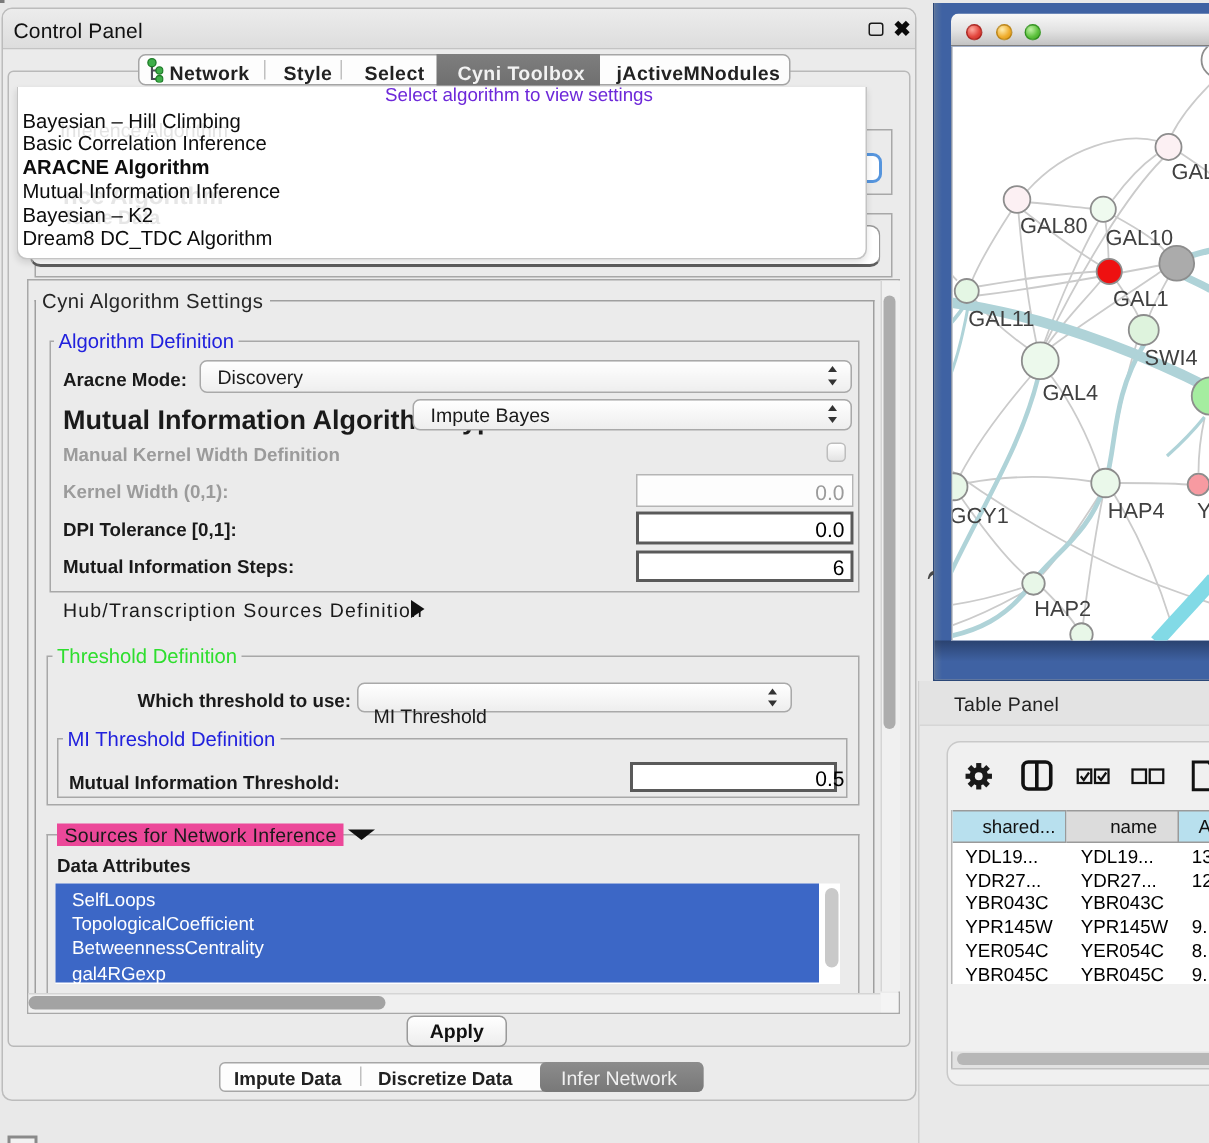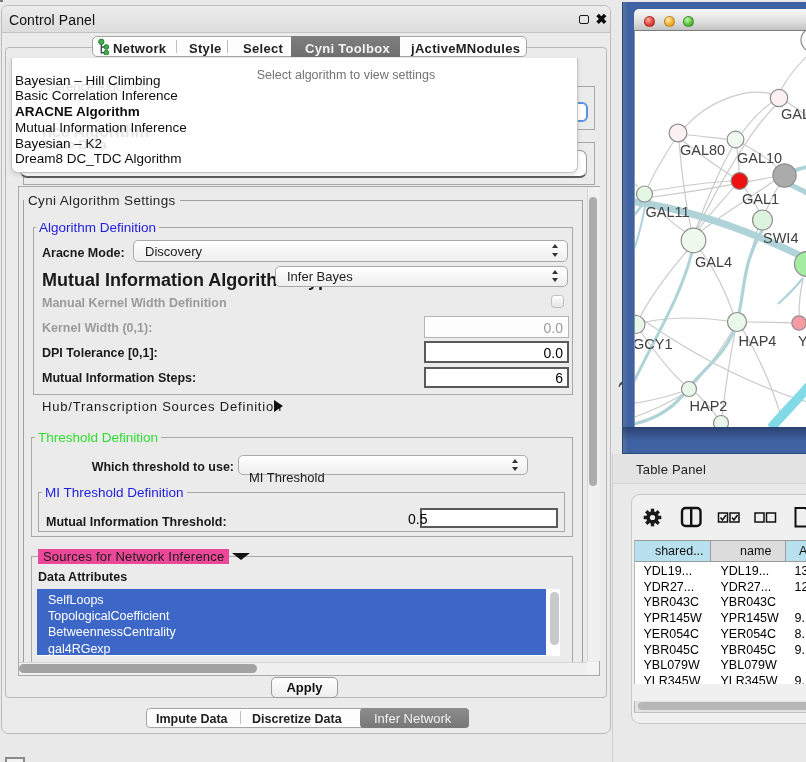--- a/index.html
+++ b/index.html
@@ -54,21 +54,21 @@
 
 <div class="ab" style="left:33px;top:226.5px;width:540px;height:168.5px;border:1px solid #a8a8a8;box-sizing:border-box;"></div>
 <div class="ab" style="left:36px;top:219.5px;background:#ebebeb;padding:0 3px;font-size:13.5px;color:#2121dd;">Algorithm Definition</div>
 
 <div class="ab bold" style="left:42px;top:246px;font-size:12.5px;">Aracne Mode:</div>
 <div class="ab combo" style="left:133px;top:239.5px;width:435px;height:22.5px;"></div>
 <div class="ab" style="left:145px;top:244px;font-size:13px;">Discovery</div>
 
 <div class="ab bold" style="left:42px;top:270px;font-size:18px;">Mutual Information Algorithm Type:</div>
 <div class="ab combo" style="left:275px;top:266px;width:293px;height:20.5px;"></div>
-<div class="ab" style="left:287px;top:269px;font-size:13px;">Infer Bayes</div>
+<div class="ab" style="left:287px;top:269px;font-size:13px;">Impute Bayes</div>
 
 <div class="ab bold" style="left:42px;top:296px;font-size:12.5px;color:#9b9b9b;">Manual Kernel Width Definition</div>
 <div class="ab" style="left:551px;top:295px;width:13px;height:13px;background:linear-gradient(#ffffff,#e3e3e3);border:1px solid #bdbdbd;border-radius:3.5px;box-sizing:border-box;"></div>
 
 <div class="ab bold" style="left:42px;top:321px;font-size:12.5px;color:#9b9b9b;">Kernel Width (0,1):</div>
 <div class="ab" style="left:424px;top:316px;width:145px;height:22px;background:#fdfdfd;border:1px solid #b5b5b5;box-sizing:border-box;"></div>
 <div class="ab" style="left:424px;top:320px;width:139px;font-size:14px;color:#9b9b9b;text-align:right;">0.0</div>
 
 <div class="ab bold" style="left:42px;top:346px;font-size:12.5px;">DPI Tolerance [0,1]:</div>
 <div class="ab" style="left:424px;top:341px;width:145px;height:22px;background:#fff;border:2px solid #5a5a5a;box-sizing:border-box;"></div>
@@ -86,40 +86,40 @@
 
 <div class="ab bold" style="left:38px;top:460px;width:196px;text-align:right;font-size:12.5px;">Which threshold to use:</div>
 <div class="ab combo" style="left:238px;top:455px;width:290px;height:20px;"></div>
 <div class="ab" style="left:249px;top:470px;font-size:13px;">MI Threshold</div>
 
 <div class="ab" style="left:38px;top:491.5px;width:527px;height:40px;border:1px solid #a8a8a8;box-sizing:border-box;"></div>
 <div class="ab" style="left:42px;top:484.5px;background:#ebebeb;padding:0 3px;font-size:13.5px;color:#2121dd;">MI Threshold Definition</div>
 
 <div class="ab bold" style="left:46px;top:515px;font-size:12.5px;">Mutual Information Threshold:</div>
 <div class="ab" style="left:420px;top:508px;width:138px;height:20px;background:#fff;border:2px solid #5a5a5a;box-sizing:border-box;"></div>
-<div class="ab" style="left:408px;top:511px;width:131px;font-size:14px;color:#000;text-align:left;">0.5</div>
+<div class="ab" style="left:432px;top:511px;width:131px;font-size:14px;color:#000;text-align:right;">0.5</div>
 
 <div class="ab" style="left:31px;top:555.5px;width:542px;height:112px;border:1px solid #a8a8a8;border-bottom:none;box-sizing:border-box;"></div>
 <div class="ab" style="left:38px;top:548.5px;background:#ec4899;padding:0 5px;font-size:13px;letter-spacing:0.2px;color:#1a1a1a;">Sources for Network Inference</div>
 <div class="ab" style="left:232px;top:552.5px;width:0;height:0;border-top:7.5px solid #111;border-left:9.5px solid transparent;border-right:9.5px solid transparent;"></div>
 
 <div class="ab bold" style="left:38px;top:570px;font-size:12.5px;">Data Attributes</div>
 <div class="ab" style="left:37px;top:589px;width:523px;height:67px;background:#fff;"></div>
 <div class="ab" style="left:37px;top:589px;width:509px;height:66px;background:#3c67c6;"></div>
 <div class="ab" style="left:48px;top:591.5px;font-size:12.5px;color:#fff;line-height:16.4px;">SelfLoops<br>TopologicalCoefficient<br>BetweennessCentrality<br>gal4RGexp</div>
 <div class="ab" style="left:550px;top:592px;width:9px;height:53px;background:#c9c9c9;border-radius:5px;"></div>
 
 <div class="ab" style="left:587px;top:187px;width:12.5px;height:474px;background:#f0f0f0;border-left:1px solid #d5d5d5;box-sizing:border-box;"></div>
 <div class="ab" style="left:589px;top:197px;width:8px;height:289px;background:#adadad;border-radius:5px;"></div>
 <div class="ab" style="left:18.5px;top:662px;width:568px;height:13px;background:#f0f0f0;border-top:1px solid #d5d5d5;box-sizing:border-box;"></div>
 <div class="ab" style="left:19px;top:664px;width:238px;height:9px;background:#a3a3a3;border-radius:5px;"></div>
 <div class="ab" style="left:587px;top:662px;width:12px;height:13px;background:#f4f4f4;"></div>
 
 <div class="ab" style="left:11px;top:58px;width:567px;height:114.5px;background:#fff;border:1px solid #c4c4c4;border-top:none;border-radius:0 0 7px 7px;box-sizing:border-box;box-shadow:0 2px 5px rgba(0,0,0,0.12);"></div>
-<div class="ab" style="left:11px;top:68px;width:670px;text-align:center;font-size:12.5px;color:#737373;">Select algorithm to view settings</div>
+<div class="ab" style="left:11px;top:56px;width:670px;text-align:center;font-size:12.5px;color:#6d28d9;">Select algorithm to view settings</div>
 <div class="ab" style="left:40px;top:79px;font-size:13px;color:#e3e3e3;">Inference Algorithm</div>
 <div class="ab" style="left:42px;top:123px;font-size:16px;font-weight:bold;color:#e6e6e6;">nce Algorithm</div>
 <div class="ab" style="left:42px;top:137px;font-size:13px;font-weight:bold;color:#e6e6e6;">Table Data</div>
 <div class="ab" style="left:15px;top:72.5px;font-size:13.5px;line-height:15.8px;color:#0d0d0d;">Bayesian – Hill Climbing<br>Basic Correlation Inference<br><span class="bold">ARACNE Algorithm</span><br>Mutual Information Inference<br>Bayesian – K2<br>Dream8 DC_TDC Algorithm</div>
 
 <div class="ab" style="left:271px;top:677px;width:67px;height:21px;background:linear-gradient(#ffffff,#ededed);border:1px solid #9a9a9a;border-radius:5px;box-sizing:border-box;text-align:center;font-size:13px;font-weight:bold;color:#111;line-height:19px;">Apply</div>
 
 <div class="ab" style="left:146px;top:708px;width:323px;height:20px;background:#fdfdfd;border:1px solid #a6a6a6;border-radius:4px;box-sizing:border-box;"></div>
 <div class="ab" style="left:240px;top:711px;width:1px;height:13px;background:#c0c0c0;"></div>
 <div class="ab" style="left:360px;top:708px;width:109px;height:20px;background:linear-gradient(#8c8c8c,#787878);border-radius:4px;"></div>
@@ -242,21 +242,21 @@
     <rect x="84.5" y="13" width="9" height="9"></rect>
     <rect x="96" y="13" width="9" height="9"></rect>
     <rect x="121" y="13" width="9" height="9"></rect>
     <rect x="132.5" y="13" width="9" height="9"></rect>
     <path d="M86.5,17.5 l2,2.5 l3.5,-5"></path>
     <path d="M98,17.5 l2,2.5 l3.5,-5"></path>
   </g>
   <path d="M161.5,8 h10 l4,4.5 v14 h-14 z" fill="none" stroke="#111" stroke-width="2"></path>
 </svg>
 
-<div class="ab" style="left:634px;top:539.5px;width:172px;height:144px;background:#fff;border-left:1px solid #b5b5b5;box-sizing:border-box;overflow:hidden;">
+<div class="ab" style="left:634px;top:539.5px;width:172px;height:116px;background:#fff;border-left:1px solid #b5b5b5;box-sizing:border-box;overflow:hidden;">
   <div class="ab" style="left:0;top:0;width:75.5px;height:22.5px;background:#b8e0ee;border:1px solid #9a9a9a;border-left:none;box-sizing:border-box;text-align:center;text-indent:14px;font-size:12.5px;line-height:21.5px;color:#111;">shared...</div>
   <div class="ab" style="left:75.5px;top:0;width:75.5px;height:22.5px;background:#dcdcdc;border:1px solid #9a9a9a;border-left:none;box-sizing:border-box;text-align:center;text-indent:16px;font-size:12.5px;line-height:21.5px;color:#111;">name</div>
   <div class="ab" style="left:151px;top:0;width:28px;height:22.5px;background:#b8e0ee;border:1px solid #9a9a9a;border-left:none;box-sizing:border-box;font-size:12.5px;line-height:21.5px;color:#111;padding-left:13px;">Av</div>
   <div class="ab" style="left:8.5px;top:24.5px;font-size:12.5px;line-height:15.7px;color:#000;">YDL19...<br>YDR27...<br>YBR043C<br>YPR145W<br>YER054C<br>YBR045C<br>YBL079W<br>YLR345W<br>YIL053C</div>
   <div class="ab" style="left:85.5px;top:24.5px;font-size:12.5px;line-height:15.7px;color:#000;">YDL19...<br>YDR27...<br>YBR043C<br>YPR145W<br>YER054C<br>YBR045C<br>YBL079W<br>YLR345W<br>YIL053C</div>
   <div class="ab" style="left:159.5px;top:24.5px;font-size:12.5px;line-height:15.7px;color:#000;">13<br>12<br><br>9.<br>8.<br>9.<br><br>9.<br>9.</div>
 </div>
 
 <div class="ab" style="left:634px;top:700.5px;width:172px;height:11px;background:#e2e2e2;border-left:1px solid #b5b5b5;box-sizing:border-box;"></div>
 <div class="ab" style="left:634px;top:711.5px;width:172px;height:1px;background:#c2c2c2;"></div>

